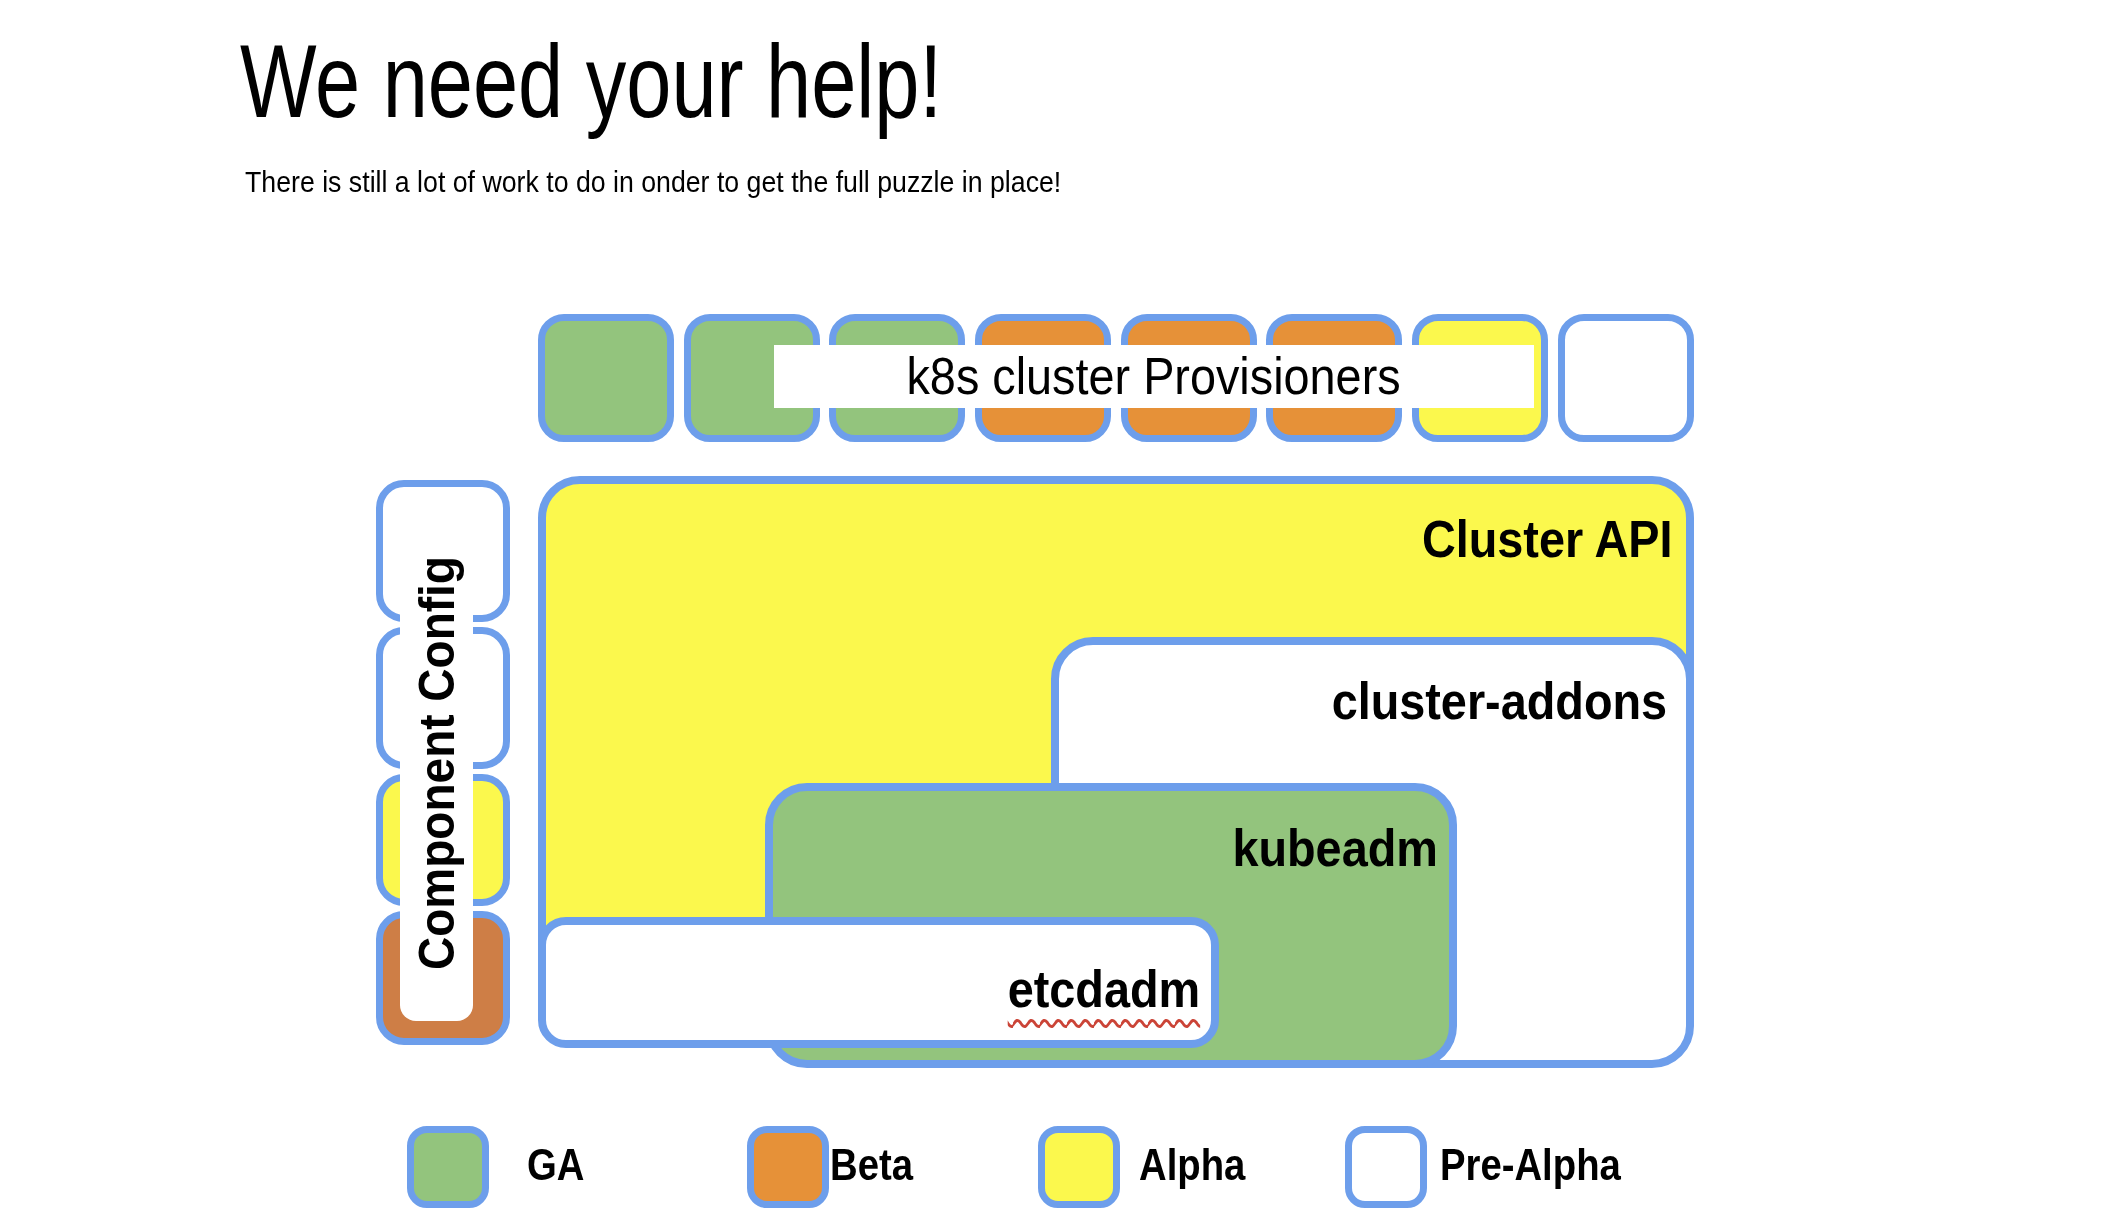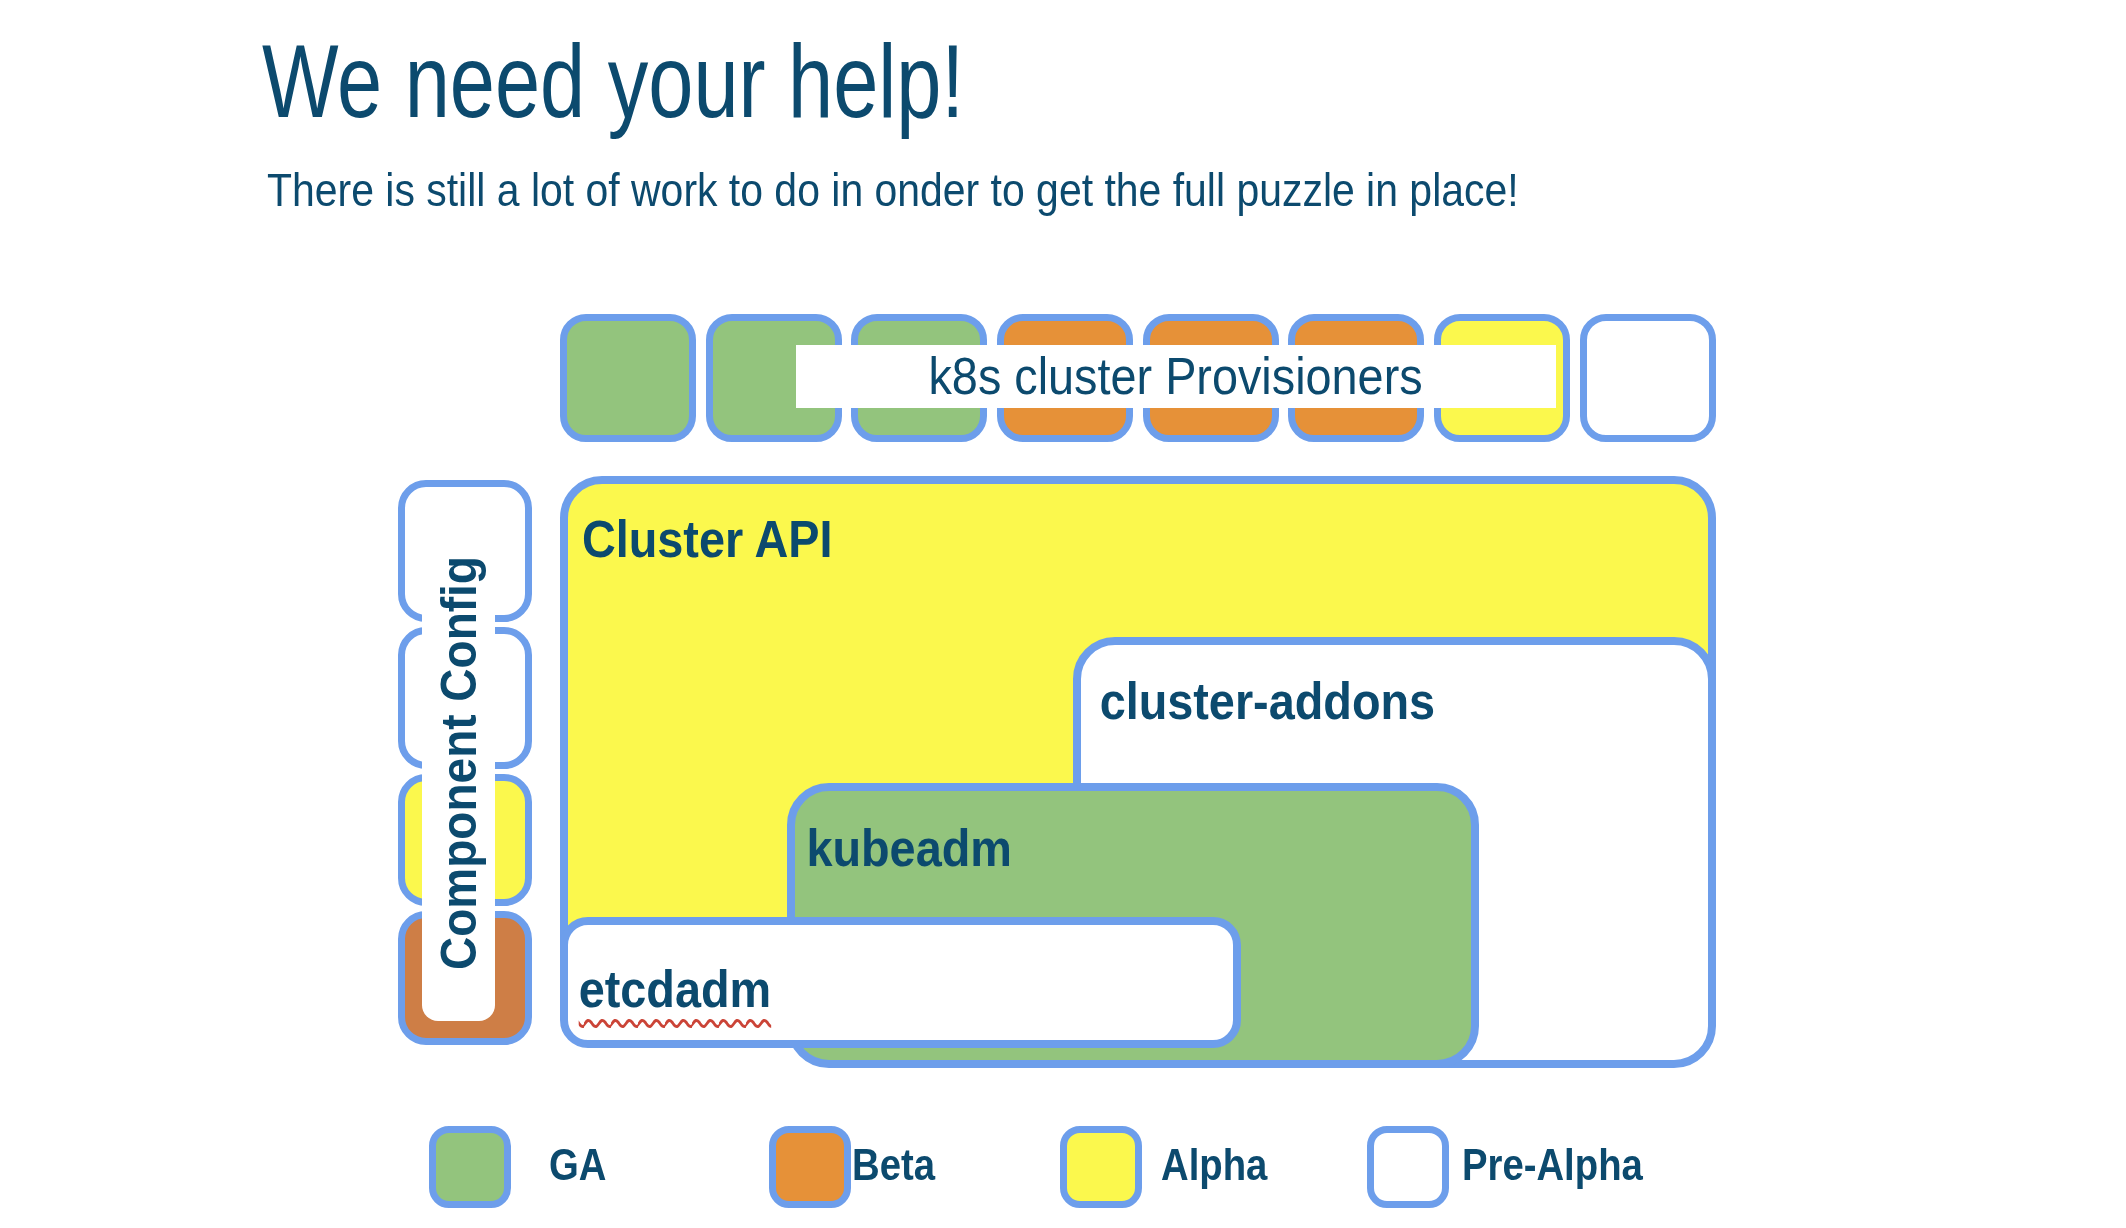--- a/index.html
+++ b/index.html
@@ -1,40 +1,40 @@
 <!DOCTYPE html>
 <html><head>
 <meta charset="utf-8">
 <style>
   html,body{margin:0;padding:0;background:#ffffff;}
   .slide{
     position:relative; width:1926px; height:1228px; background:#ffffff;
-    font-family:"Liberation Sans", sans-serif; color:#0c4a6e; overflow:hidden;margin-left:22px;
+    font-family:"Liberation Sans", sans-serif; color:#000000; overflow:hidden;
   }
   .abs{position:absolute; box-sizing:border-box;}
   
   .condL{display:inline-block; transform:scaleX(0.78); transform-origin:left top; white-space:nowrap;}
   .condL2{display:inline-block; transform:scaleX(0.89); transform-origin:left top; white-space:nowrap;}
   .cond{display:inline-block; transform:scaleX(0.9); transform-origin:center center; white-space:nowrap;}
   .title{left:240px; top:29px; font-size:104px; line-height:1; font-weight:400;}
-  .subtitle{left:245px; top:167px; font-size:46px; line-height:1; font-weight:400;}
+  .subtitle{left:245px; top:167px; font-size:30px; line-height:1; font-weight:400;}
   
   .sq{top:314px; width:136px; height:128px; border:7px solid #6D9EEB; border-radius:26px; background:#fff;}
   
   .prov-label{left:774px; top:345px; width:760px; height:63px; background:#ffffff; z-index:6;
               text-align:center; line-height:63px; font-size:52px; font-weight:normal;}
   
   .cfg{left:376px; width:134px; border:7px solid #6D9EEB; border-radius:28px; background:#fff;}
   .cfg-label-box{left:400px; top:505px; width:73px; height:516px; background:#ffffff; border-radius:16px; z-index:6;}
   .cfg-label-text{position:absolute; left:50%; top:50%;
                   transform:translate(-50%,-50%) rotate(-90deg) scaleX(0.92);
                   white-space:nowrap; font-size:50px; font-weight:bold;}
   
   .bigbox{border:8px solid #6D9EEB; border-radius:42px;}
-  .boxlabel{position:absolute; left:0; right:0; text-align:left; font-size:52px; font-weight:bold; line-height:1;}
+  .boxlabel{position:absolute; left:0; right:0; text-align:right; font-size:52px; font-weight:bold; line-height:1;}
   #box-cluster-api{left:538px; top:476px; width:1156px; height:566px; z-index:1;}
   #box-cluster-addons{left:1051px; top:637px; width:643px; height:431px; z-index:2;}
   #box-kubeadm{left:765px; top:783px; width:692px; height:285px; z-index:3;}
   #box-etcdadm{left:538px; top:917px; width:681px; height:131px; z-index:4;}
   #box-cluster-api .boxlabel{top:29px;}
   #box-cluster-addons .boxlabel{top:30px;}
   #box-kubeadm .boxlabel{top:31px;}
   #box-etcdadm .boxlabel{top:38px;}
   .squiggle{text-decoration-line:underline; text-decoration-style:wavy;
             text-decoration-color:#cb4437; text-decoration-thickness:2.5px;

